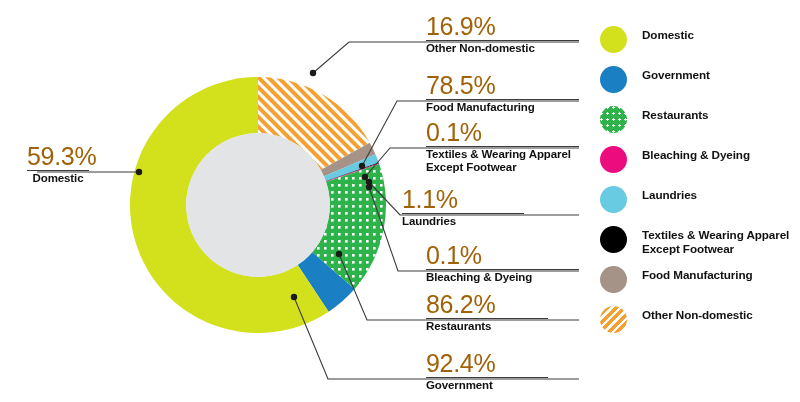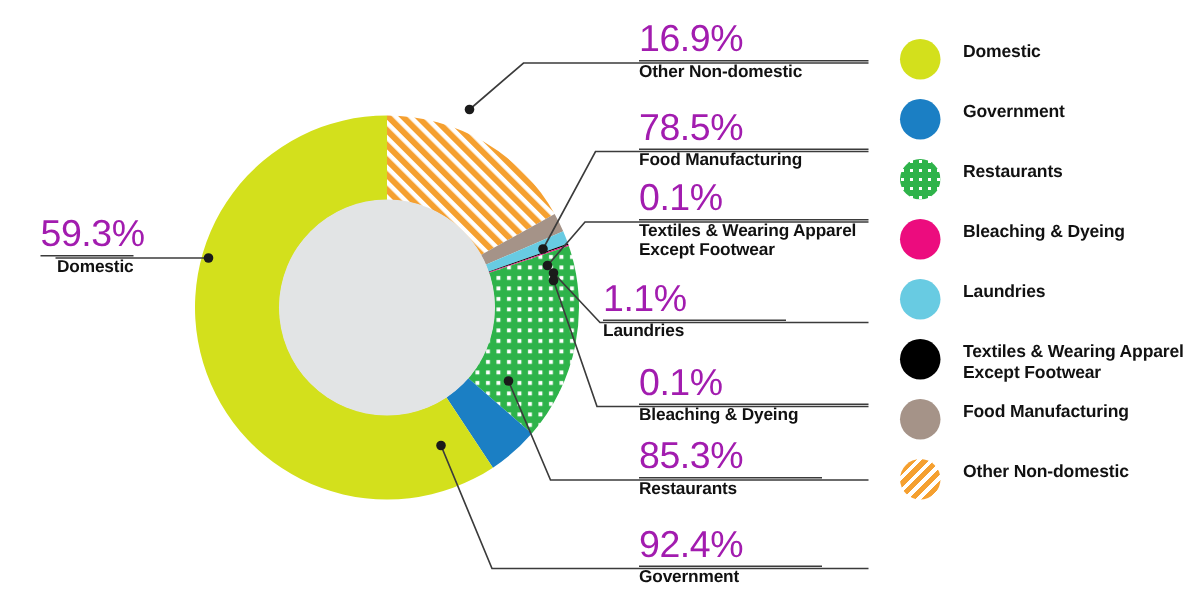--- a/index.html
+++ b/index.html
@@ -14,36 +14,36 @@
   }
   #stage{position:absolute;left:0;top:0;width:800px;height:402px;}
   svg.layer{position:absolute;left:0;top:0;width:800px;height:402px;overflow:visible;}
 
   
   .callout{position:absolute;}
   .callout .pct{
     font-size:25px;
     line-height:26px;
     letter-spacing:-0.3px;
-    color:#a21caf;
+    color:#a16207;
     white-space:nowrap;
     font-weight:400;
   }
   .callout .rule{
     height:1px;background:#3b3b3b;width:100%;margin:1px 0 1px 0;
   }
   .callout .cat{
     font-size:11.5px;
     line-height:13px;
     color:#111;
     white-space:nowrap;
     font-weight:600;
     letter-spacing:-0.1px;
   }
-  .callout.left{text-align:right;}
+  .callout.left{text-align:center;}
   .callout .cat.two{white-space:normal;}
 
   
   #legend{position:absolute;left:592px;top:24px;width:205px;}
   .legend-row{
     position:relative;
     height:40px;
   }
   .legend-row .sw{
     position:absolute;left:8px;top:2px;
@@ -155,21 +155,21 @@
     <div class="cat">Laundries</div>
   </div>
 
   <div class="callout" style="left:426px;top:242px;width:153px;">
     <div class="pct">0.1%</div>
     <div class="rule"></div>
     <div class="cat">Bleaching &amp; Dyeing</div>
   </div>
 
   <div class="callout" style="left:426px;top:291px;width:122px;">
-    <div class="pct">85.3%</div>
+    <div class="pct">86.2%</div>
     <div class="rule"></div>
     <div class="cat">Restaurants</div>
   </div>
 
   <div class="callout" style="left:426px;top:350px;width:122px;">
     <div class="pct">92.4%</div>
     <div class="rule"></div>
     <div class="cat">Government</div>
   </div>
 

